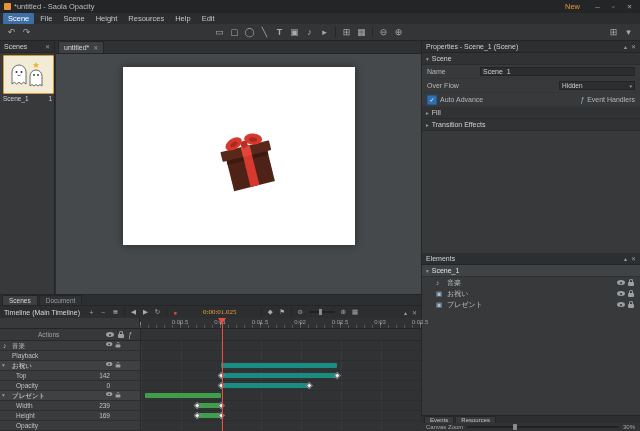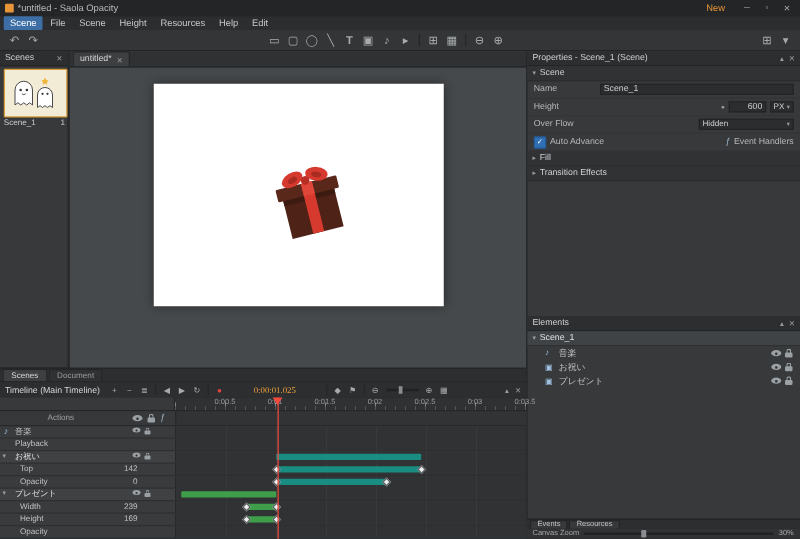--- a/index.html
+++ b/index.html
@@ -229,30 +229,20 @@
       <span class="ph-ic">▴</span>
       <span class="ph-ic">✕</span>
     </div>
     <div class="prop-section">
       <span class="sec-arrow">▾</span>
       <span>Scene</span>
     </div>
     <div class="prop-row">
       <span class="prop-label">Name</span>
       <input class="mini-input" style="flex: 1 1 0%;" value="Scene_1">
-    </div>
-    <div class="prop-row">
-      <span class="prop-label">Height</span>
-      <span class="sp"></span>
-      <span class="link-dot">●</span>
-      <input class="mini-input num" value="600" style="">
-      <span class="unit">
-        <span>PX</span>
-        <span class="chev">▾</span>
-      </span>
     </div>
     <div class="prop-row">
       <span class="prop-label">Over Flow</span>
       <span class="sp"></span>
       <span class="mini-select" style="width:76px">
         <span style="flex:1">Hidden</span>
         <span class="chev">▾</span>
       </span>
     </div>
     <div class="prop-row">

